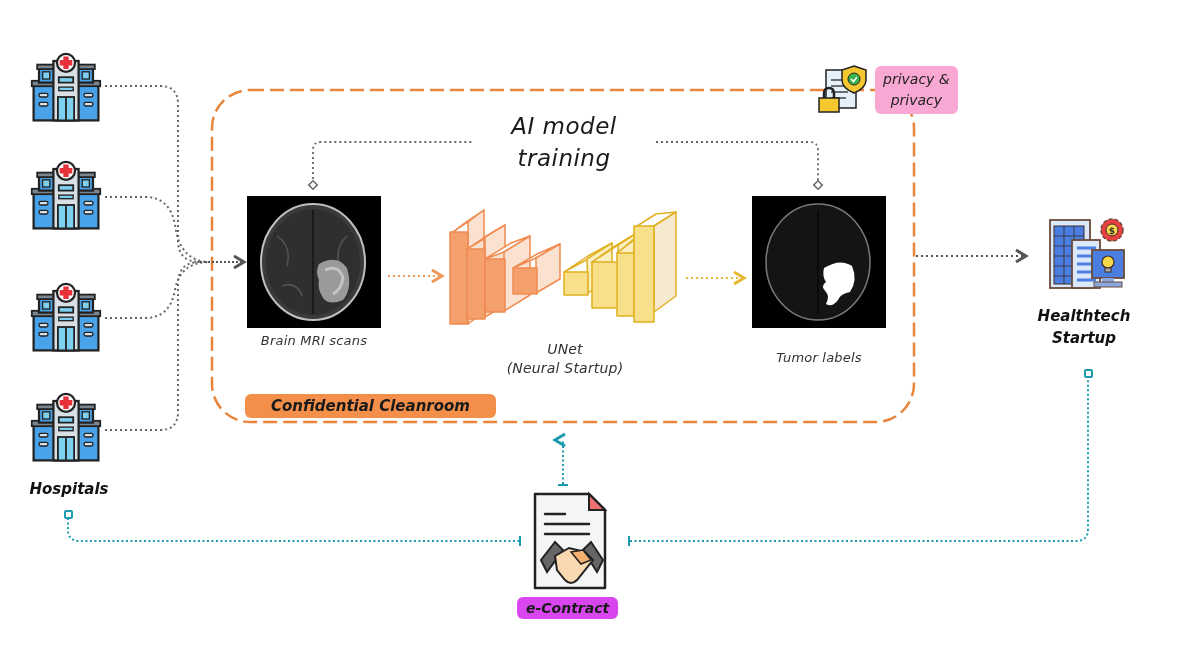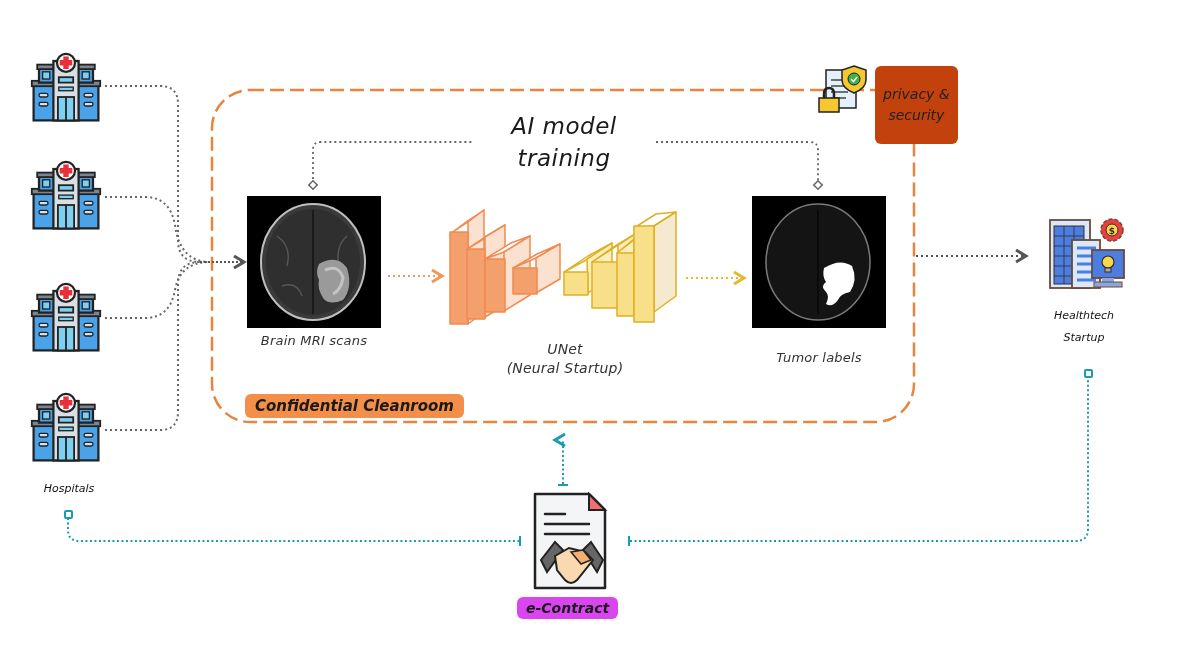--- a/index.html
+++ b/index.html
@@ -2,24 +2,24 @@
 <html><head>
   <meta charset="utf-8">
   <style>
     html, body { margin: 0; padding: 0; background: #ffffff; }
     body { width: 1200px; height: 650px; position: relative; overflow: hidden;
            font-family: "DejaVu Sans", sans-serif; color: #1a1a1a; }
     #canvas { position: absolute; left: 0; top: 0; width: 1200px; height: 650px; }
     .lbl { position: absolute; text-align: center; font-style: italic; }
     .caption { font-size: 13px; color: #333; letter-spacing: 0.2px; }
     .title-big { font-size: 23px; line-height: 32px; color: #1a1a1a; letter-spacing: 0.5px; font-weight: 300; }
-    .bold-lbl { font-weight: normal; font-size: 11px; line-height: 22px; color: #111; }
+    .bold-lbl { font-weight: bold; font-size: 15px; line-height: 22px; color: #111; }
     .pill { position: absolute; border-radius: 6px; font-style: italic; text-align: center; }
-    .pill-orange { background: #f48f4a; font-weight: bold; font-size: 15px; color: #1a1a1a; padding: 3px 10px; }
-    .pill-yellow { background: #c2410c; font-size: 14px; line-height: 21px; color: #222; padding: 18px 8px; }
+    .pill-orange { background: #f48f4a; font-weight: bold; font-size: 15px; color: #1a1a1a; padding: 3px 26px; }
+    .pill-yellow { background: #f9a8d4; font-size: 14px; line-height: 21px; color: #222; padding: 3px 8px; }
     .pill-blue { background: #d946ef; font-weight: bold; font-size: 14px; color: #1a1a1a; padding: 3px 9px; }
     .mri { position: absolute; background: #000; }
   </style>
 </head>
 <body>
 
 <svg id="canvas" width="1200" height="650" viewBox="0 0 1200 650" xmlns="http://www.w3.org/2000/svg">
   <defs>
     <marker id="arrowGray" markerWidth="8" markerHeight="8" refX="6" refY="4" orient="auto">
       <path d="M1,1 L6,4 L1,7" fill="none" stroke="#555" stroke-width="1.5"></path>
@@ -201,21 +201,21 @@
   <div>UNet</div>
   <div>(Neural Startup)</div>
 </div>
 
 <div class="lbl caption" style="left:744px;top:350px;width:150px;">Tumor labels</div>
 
 <div class="pill pill-orange" style="left:245px;top:394px;">Confidential Cleanroom</div>
 
 <div class="pill pill-yellow" style="left:875px;top:66px;">
   <div>privacy &amp;</div>
-  <div>security</div>
+  <div>privacy</div>
 </div>
 
 <div class="lbl bold-lbl" style="left:14px;top:478px;width:110px;">Hospitals</div>
 
 <div class="lbl bold-lbl" style="left:1020px;top:305px;width:128px;">
   <div>Healthtech</div>
   <div>Startup</div>
 </div>
 
 <div class="pill pill-blue" style="left:517px;top:597px;">e-Contract</div>

